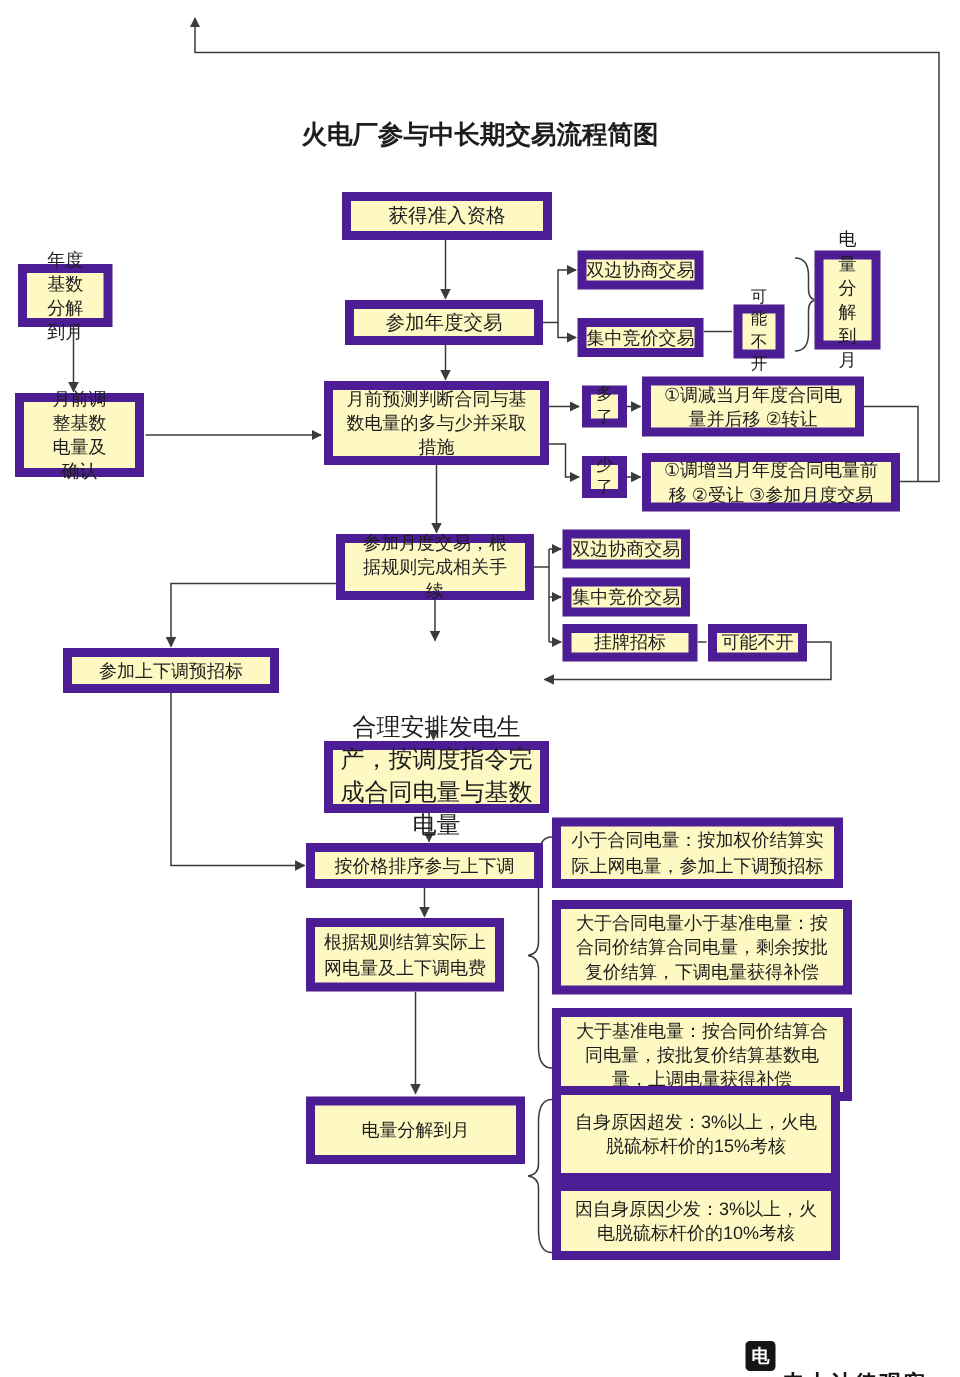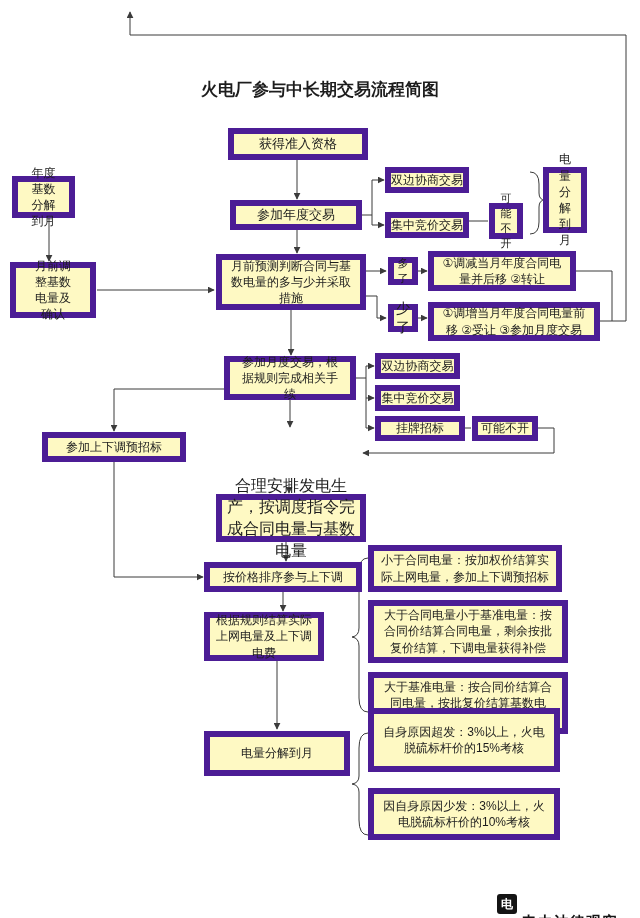--- a/index.html
+++ b/index.html
@@ -100,21 +100,21 @@
   <div class="node" style="left:543px;top:167px;width:44px;height:66px;padding:0 5px">电量分解到月</div>
 
   <div class="node" style="left:12px;top:176px;width:63px;height:37px;padding:15px 12px">年度基数分解到月</div>
 
   <div class="node" style="left:10px;top:262px;width:86px;height:56px;padding:0 16px">月前调整基数电量及确认</div>
 
   <div class="node" style="left:216px;top:254px;width:150px;height:56px;padding:0 7px">月前预测判断合同与基数电量的多与少并采取措施</div>
 
   <div class="node" style="left:388px;top:257px;width:30px;height:28px;font-size:11px">多了</div>
 
-  <div class="node" style="left:388px;top:304px;width:30px;height:28px;font-size:14px">少了</div>
+  <div class="node" style="left:388px;top:304px;width:30px;height:28px;font-size:11px">少了</div>
 
   <div class="node left" style="left:428px;top:251px;width:148px;height:40px;padding:0 6px">①调减当月年度合同电量并后移 ②转让</div>
 
   <div class="node left" style="left:428px;top:302px;width:172px;height:39px;padding:0 5px">①调增当月年度合同电量前移 ②受让 ③参加月度交易</div>
 
   <div class="node" style="left:224px;top:356px;width:132px;height:44px;padding:0 11px">参加月度交易，根据规则完成相关手续</div>
 
   <div class="node" style="left:375px;top:353px;width:85px;height:26px">双边协商交易</div>
 
   <div class="node" style="left:375px;top:385px;width:85px;height:26px">集中竞价交易</div>
@@ -123,31 +123,31 @@
 
   <div class="node" style="left:472px;top:416px;width:66px;height:25px">可能不开</div>
 
   <div class="node" style="left:42px;top:432px;width:144px;height:30px">参加上下调预招标</div>
 
 
   <div class="node" style="left:216px;top:494px;width:150px;height:48px;font-size:16px;padding:0 1px">合理安排发电生产，按调度指令完成合同电量与基数电量</div>
 
   <div class="node" style="left:204px;top:562px;width:158px;height:30px">按价格排序参与上下调</div>
 
-  <div class="node left" style="left:204px;top:612px;width:120px;height:49px;padding:0 6px">根据规则结算实际上网电量及上下调电费</div>
+  <div class="node left" style="left:204px;top:612px;width:132px;height:49px;padding:0 6px">根据规则结算实际上网电量及上下调电费</div>
 
   <div class="node left" style="left:368px;top:545px;width:194px;height:47px;padding:0 5px">小于合同电量：按加权价结算实际上网电量，参加上下调预招标</div>
 
   <div class="node left" style="left:368px;top:600px;width:200px;height:63px;padding:0 5px">大于合同电量小于基准电量：按合同价结算合同电量，剩余按批复价结算，下调电量获得补偿</div>
 
   <div class="node left" style="left:368px;top:672px;width:200px;height:62px;padding:0 5px">大于基准电量：按合同价结算合同电量，按批复价结算基数电量，上调电量获得补偿</div>
 
   <div class="node" style="left:204px;top:731px;width:146px;height:45px">电量分解到月</div>
 
-  <div class="node" style="left:368px;top:708px;width:192px;height:64px;padding:0 5px">自身原因超发：3%以上，火电脱硫标杆价的15%考核</div>
+  <div class="node" style="left:368px;top:724px;width:192px;height:64px;padding:0 5px">自身原因超发：3%以上，火电脱硫标杆价的15%考核</div>
 
   <div class="node" style="left:368px;top:788px;width:192px;height:52px;padding:0 5px">因自身原因少发：3%以上，火电脱硫标杆价的10%考核</div>
 
   <div id="watermark">
     <div id="wm-logo">电</div>
     <div id="wm-text">电力法律观察</div>
   </div>
 
 </div>
 

